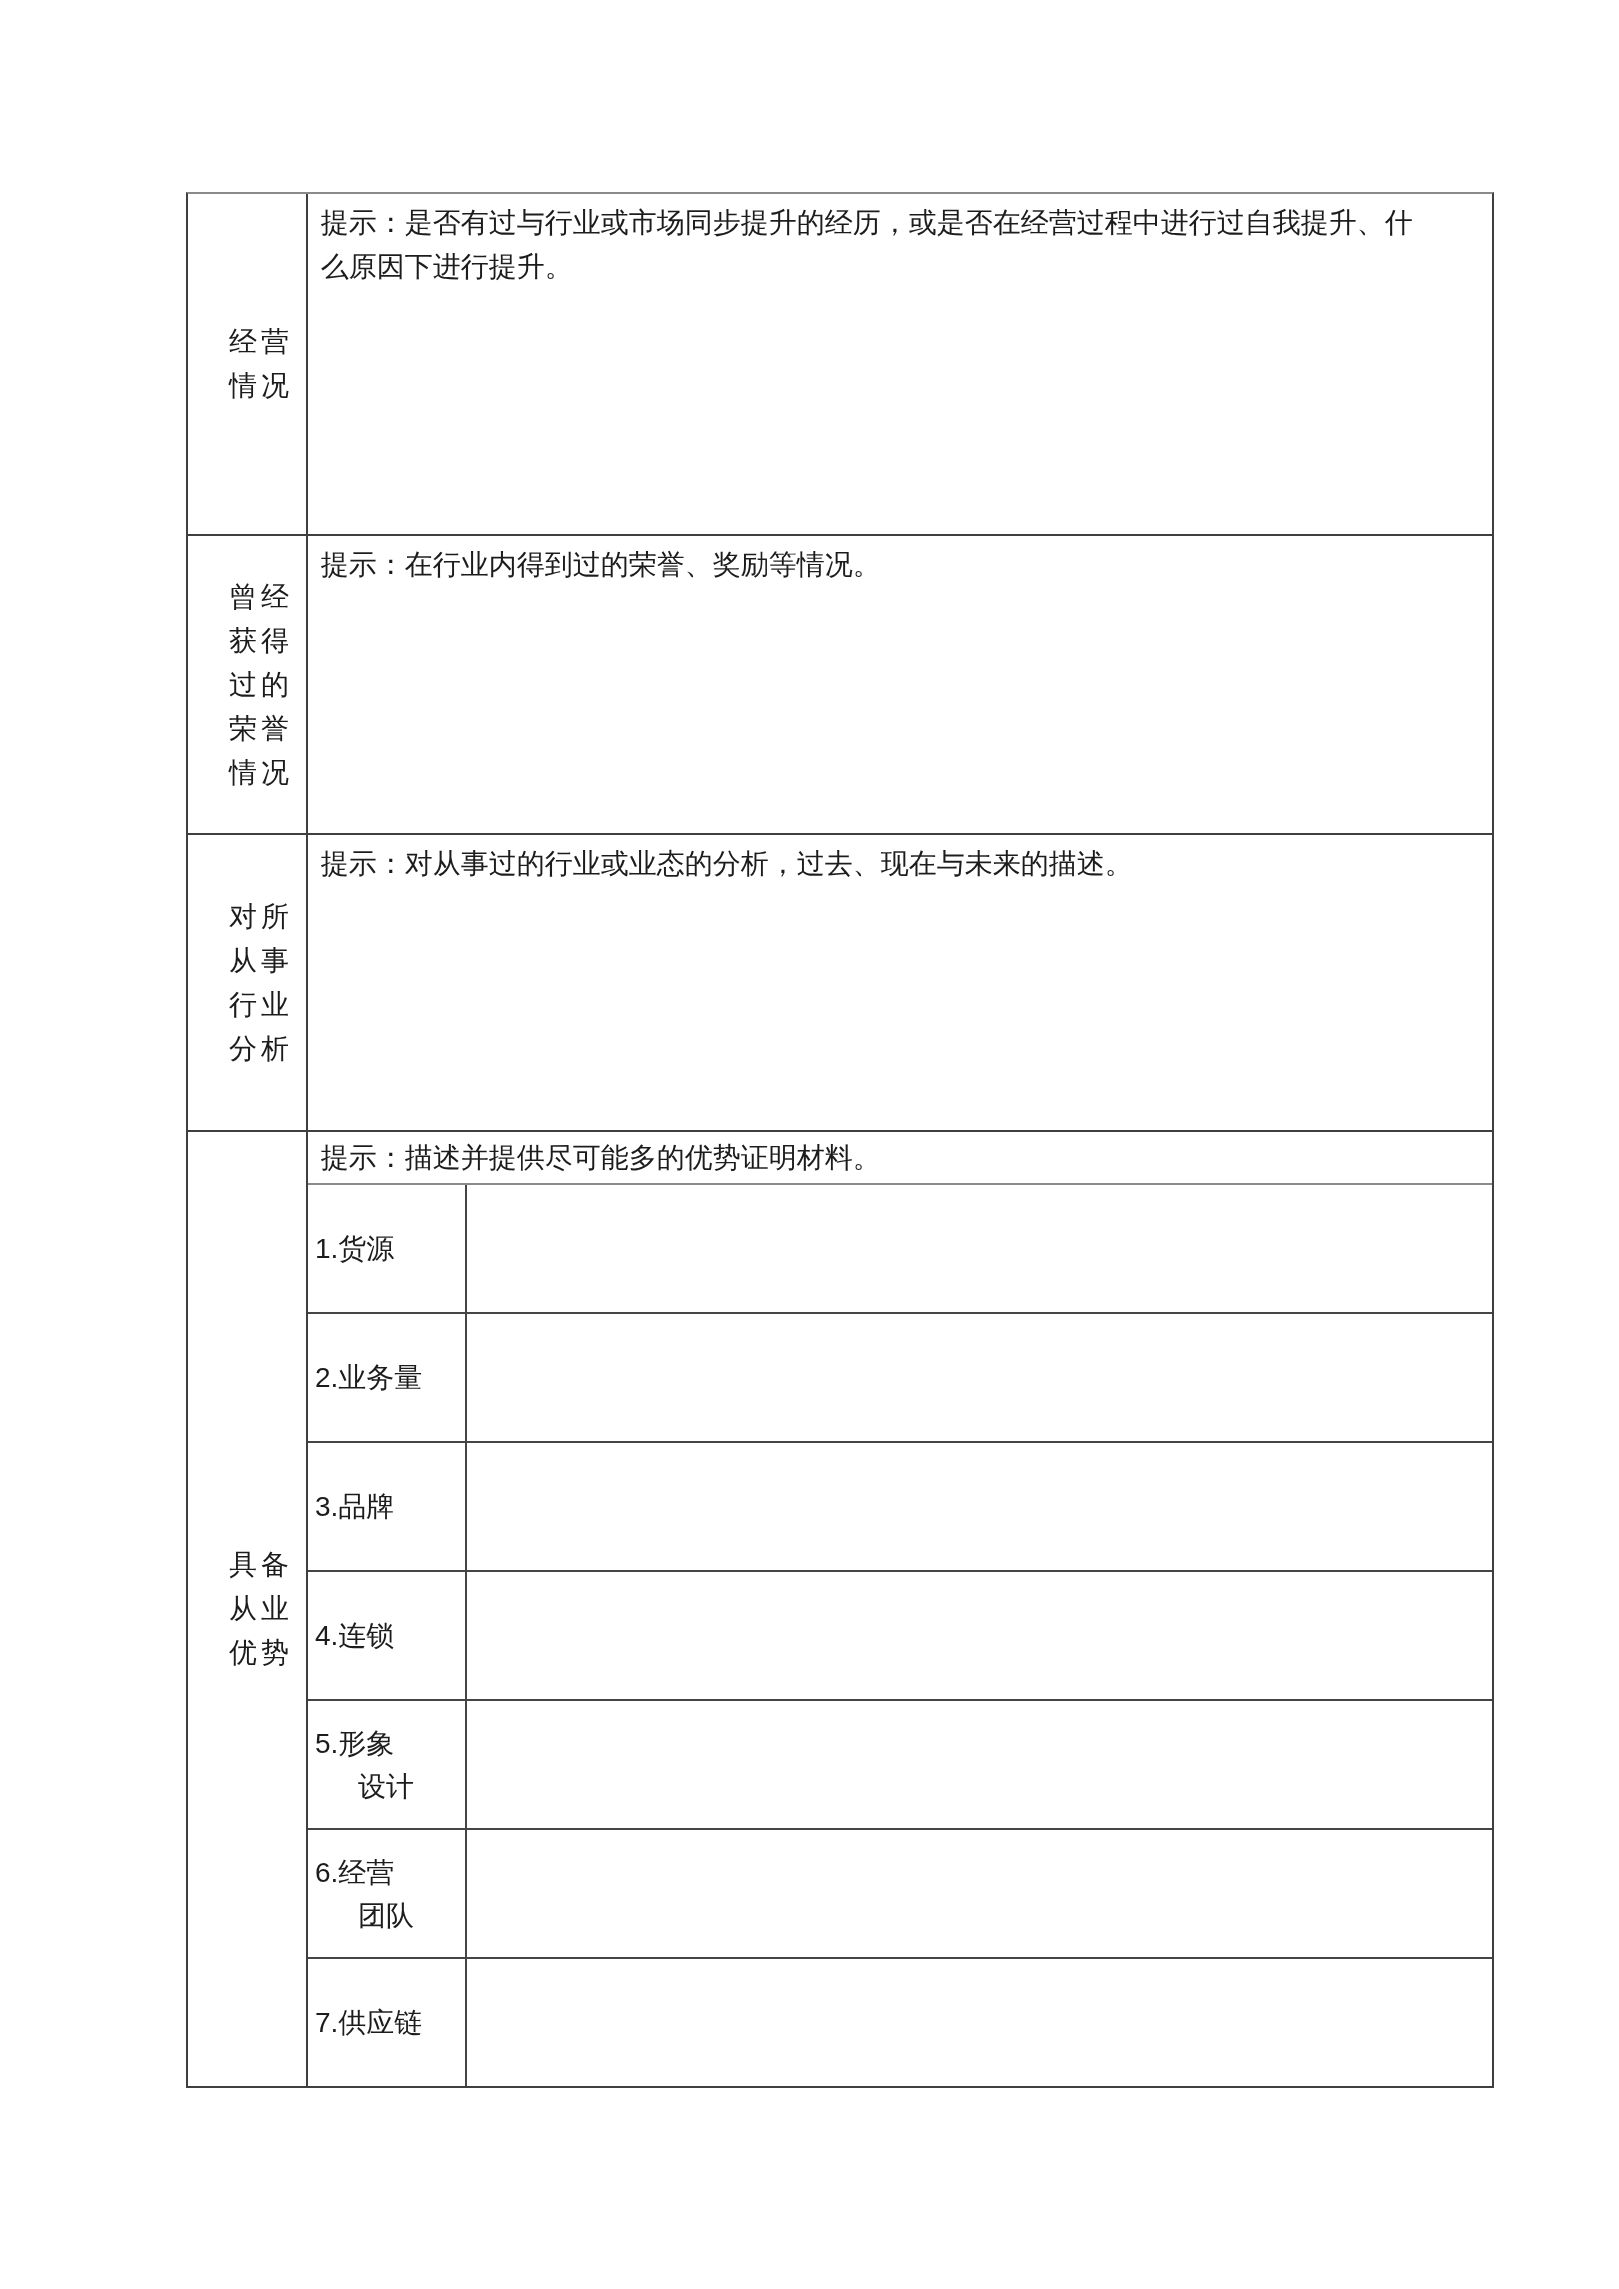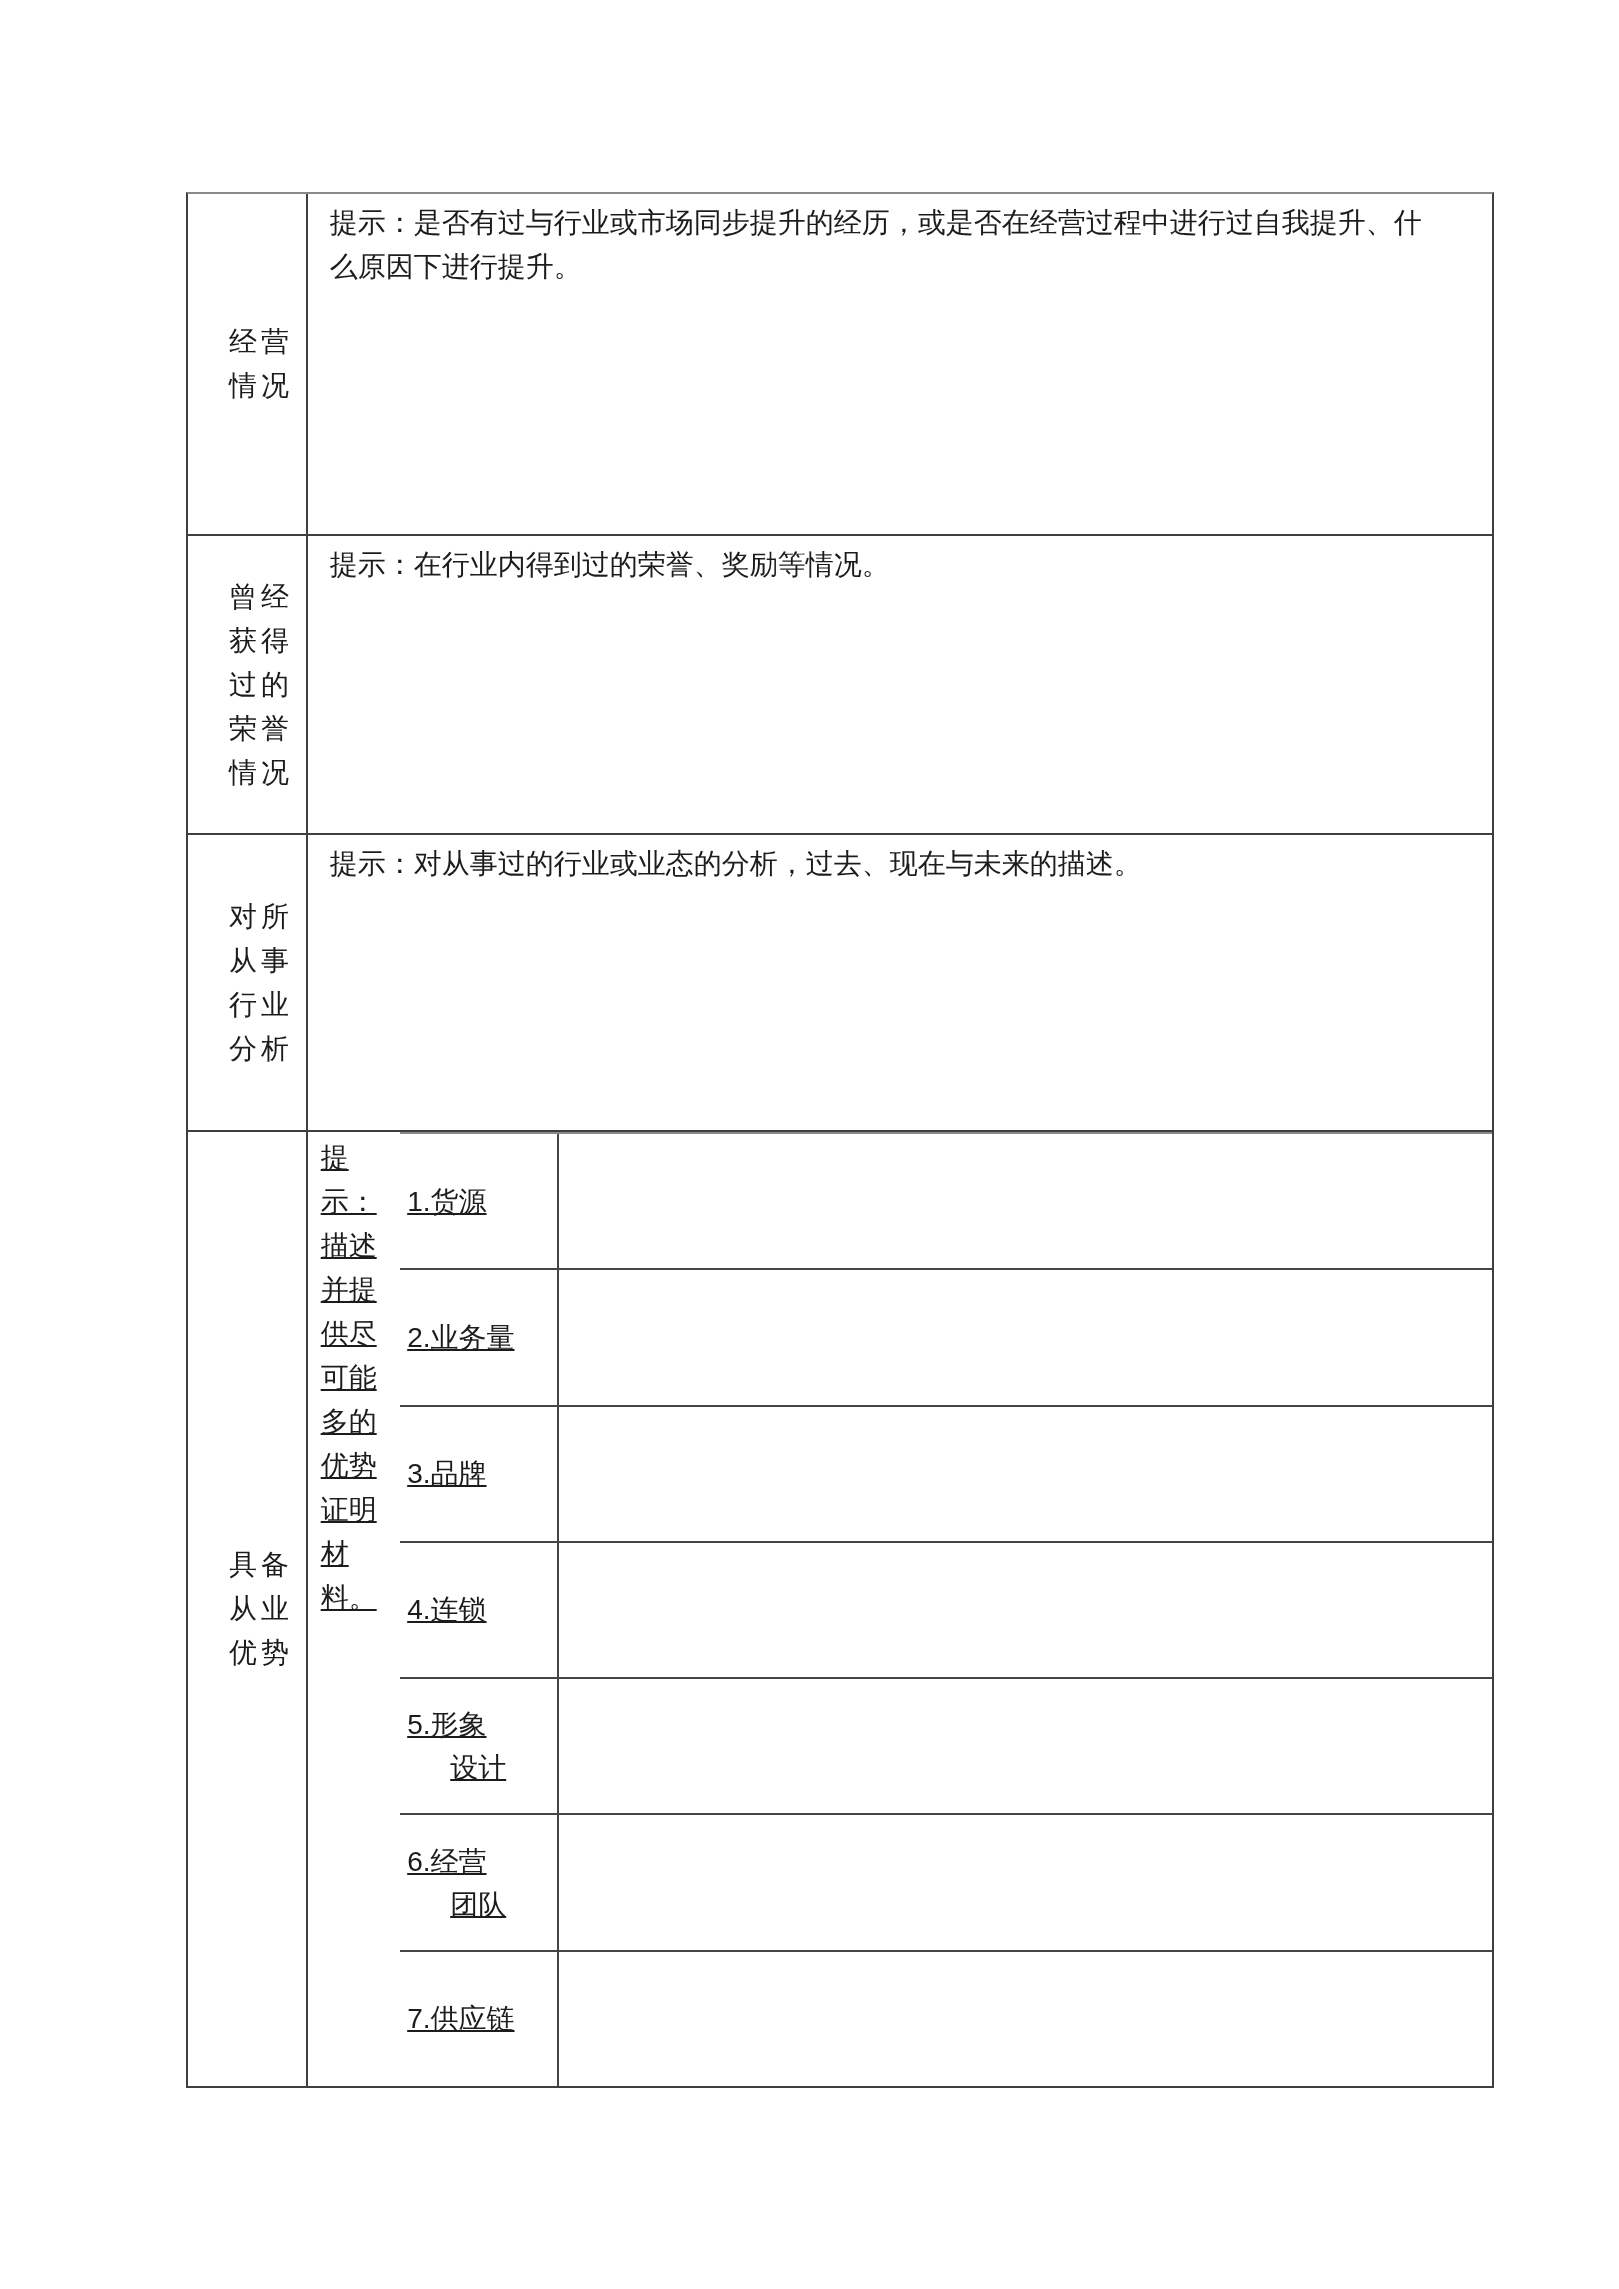--- a/index.html
+++ b/index.html
@@ -37,26 +37,26 @@
     flex: 0 0 120px;
     border-right: 2px solid #3f3f3f;
     display: flex;
     flex-direction: column;
     align-items: center;
     justify-content: center;
     text-align: center;
     padding-left: 24px;
   }
   .hcell span { display: block; letter-spacing: 3.9px; margin-right: -3.9px; }
-  .ccell { flex: 1 1 auto; display: flex; flex-direction: column; margin-left: 9px; }
+  .ccell { flex: 1 1 auto; display: flex; flex-direction: column; }
   .hint {
     padding: 6.9px 23.5px 0 12.7px;
     line-height: 44px;
   }
-  .r4-right { flex: 1 1 auto; display: flex; flex-direction: row; text-decoration: underline; }
+  .r4-right { flex: 1 1 auto; display: flex; flex-direction: column; }
   .r4-hint { flex: 0 0 51px; padding-top: 3.9px; }
   .subtable {
     flex: 1 1 auto;
     display: flex;
     flex-direction: column;
     border-top: 2.9px solid #8a8a8a;
   }
   .subrow { flex: 1 1 0; display: flex; flex-direction: row; }
   .subrow + .subrow { border-top: 2px solid #454545; }
   .lcell {

